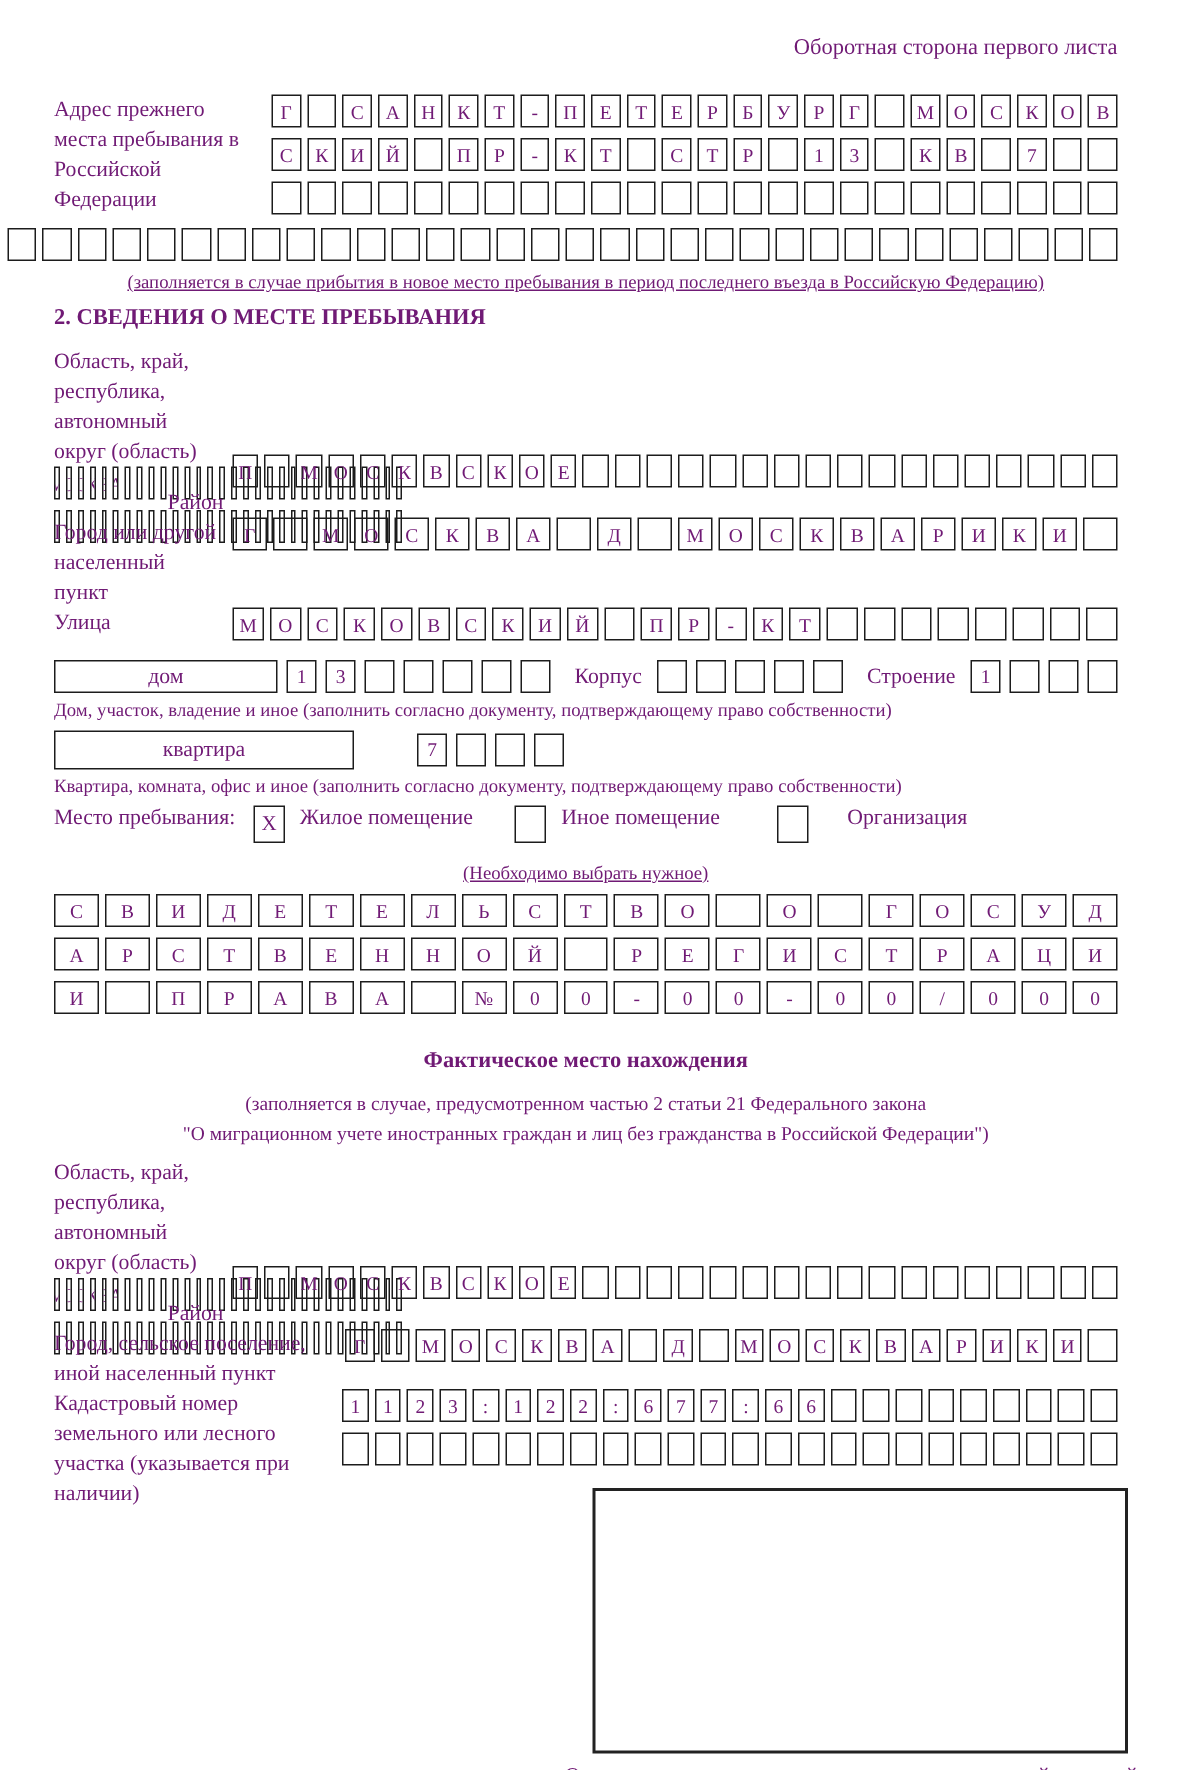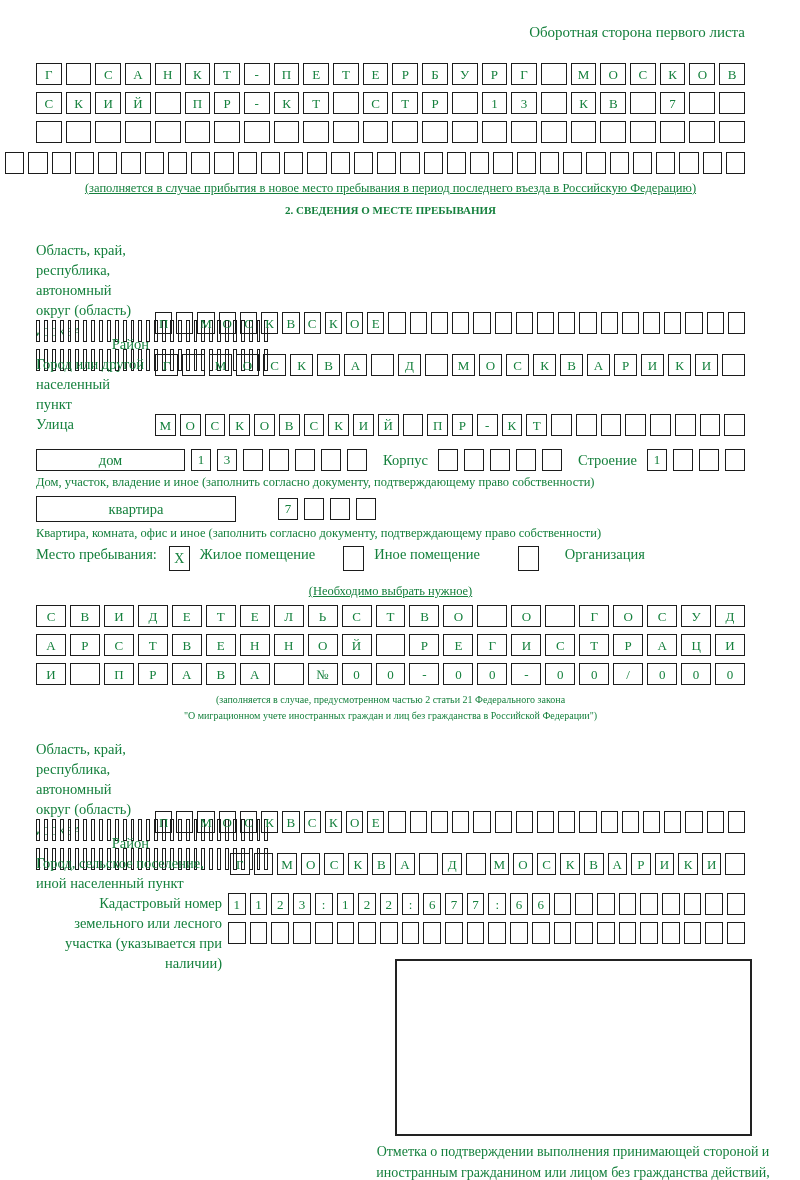--- a/index.html
+++ b/index.html
@@ -2,21 +2,21 @@
 <html><head>
 <meta charset="utf-8">
 <style>
   html,body{margin:0;padding:0;background:#fff;}
   .page{
     position:relative;
     width:800px;height:1180px;
     box-sizing:border-box;
     padding:24px 55px 18px 36px;
     font-family:"Liberation Serif","DejaVu Serif",serif;
-    color:#15803d;
+    color:#701a75;
     overflow:hidden;
   }
   .hdr{ text-align:right; font-size:15px; margin-bottom:22px; }
   .field-row{ display:flex; align-items:flex-start; }
   .field-label{
     width:119px; flex-shrink:0; font-size:14.5px; line-height:1.38;
     padding-right:6px; box-sizing:border-box;
   }
   .field-label.w145{ width:145px; }
   .field-label.w214{ width:214px; }
@@ -27,21 +27,21 @@
   .box-row{ display:flex; gap:4px; margin-bottom:7px; }
   .cbox{
     flex:1; min-width:0; height:20px;
     border:1.6px solid #1c1c1c;
     display:flex; align-items:center; justify-content:center;
     font-size:13px; line-height:1; overflow:hidden;
   }
   .h2rows{ height:56px; overflow:visible; margin-bottom:16px;flex-direction:column; }
   .note{ text-align:center; font-size:12.5px; margin:2px 0 6px 0;text-decoration:underline; }
   .note-left{ font-size:12.5px; margin:2px 0 4px 0; }
-  .sec-title{ text-align:center; font-weight:bold; font-size:11px; margin:8px 0 24px 0; }
+  .sec-title{ text-align:left; font-weight:bold; font-size:15px; margin:8px 0 10px 0; }
   .full-row{ margin-left:-31px; margin-top:2px; }
   
   .inline-row{ display:flex; align-items:center; gap:6px; margin:6px 0 4px 0; }
   .wide-box{
     border:1.6px solid #1c1c1c; height:22px;
     display:flex; align-items:center; justify-content:center;
     font-size:14.5px; box-sizing:border-box;
   }
   .wb-dom{ width:165px; }
   .wb-kv{ width:200px; height:26px; }
@@ -56,36 +56,37 @@
   
   .stay-row{ display:flex; font-size:14.5px; margin-top:5px; }
   .chk{
     width:19px; height:23px; flex:none;
     border:1.6px solid #1c1c1c; margin:0 10px 0 12px;
     display:flex; align-items:center; justify-content:center;
     font-size:14px;
   }
   
   .sub-title{ text-align:center; font-weight:bold; font-size:15px; margin:16px 0 10px 0; }
-  .law-note{ text-align:center; font-size:10px; line-height:1.55; margin-bottom:16px; }
+  .law-note{ text-align:center; font-size:13px; line-height:1.55; margin-bottom:6px; }
   
   .stamp-wrap{ margin-left:312px; width:450px; margin-top:10px; }
   .stamp-box{ width:357px; height:177px; margin-left:47px; border:2px solid #222; box-sizing:border-box; }
   .stamp-note{ text-align:center; font-size:14px; line-height:1.5; margin-top:5px; }
   .mt6{ margin-top:6px;gap:42px; } .mt4{ margin-top:4px; } .mt3{ margin-top:13px; }
-  .cad-label-row{ height:56px; overflow:visible; margin-bottom:10px;text-align:right; }
+  .cad-label-row{ height:56px; overflow:visible; margin-bottom:10px; }
 </style>
 </head>
 <body>
 
 <div class="page">
 
   <div class="hdr">Оборотная сторона первого листа</div>
 
   <div class="field-row">
+    <div class="field-label w145">Адрес прежнего места пребывания в Российской Федерации</div>
     <div class="boxes-col">
       <div class="box-row">
           <span class="cbox">Г</span>
           <span class="cbox"></span>
           <span class="cbox">С</span>
           <span class="cbox">А</span>
           <span class="cbox">Н</span>
           <span class="cbox">К</span>
           <span class="cbox">Т</span>
           <span class="cbox">-</span>
@@ -484,20 +485,21 @@
           <span class="cbox">0</span>
           <span class="cbox">0</span>
           <span class="cbox">/</span>
           <span class="cbox">0</span>
           <span class="cbox">0</span>
           <span class="cbox">0</span>
         </div>
     </div>
   </div>
 
+  <div class="sub-title">Фактическое место нахождения</div>
   <div class="law-note">
     <span>(заполняется в случае, предусмотренном частью 2 статьи 21 Федерального закона</span><br>
     <span>"О миграционном учете иностранных граждан и лиц без гражданства в Российской Федерации")</span>
   </div>
 
   <div class="field-row h2rows">
     <div class="field-label">Область, край, республика, автономный округ (область)</div>
     <div class="boxes-col">
       <div class="box-row">
           <span class="cbox">М</span>

